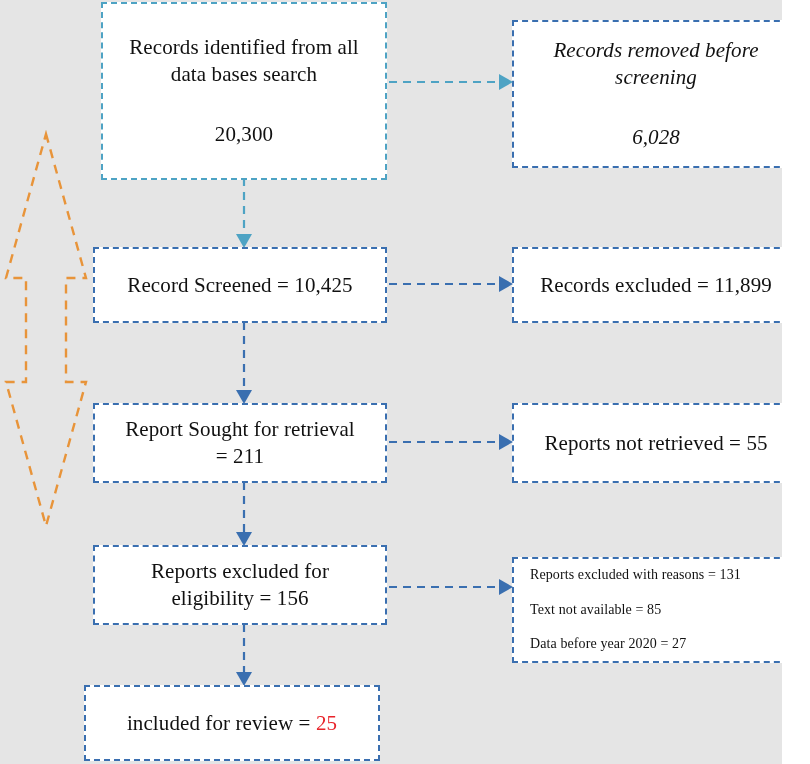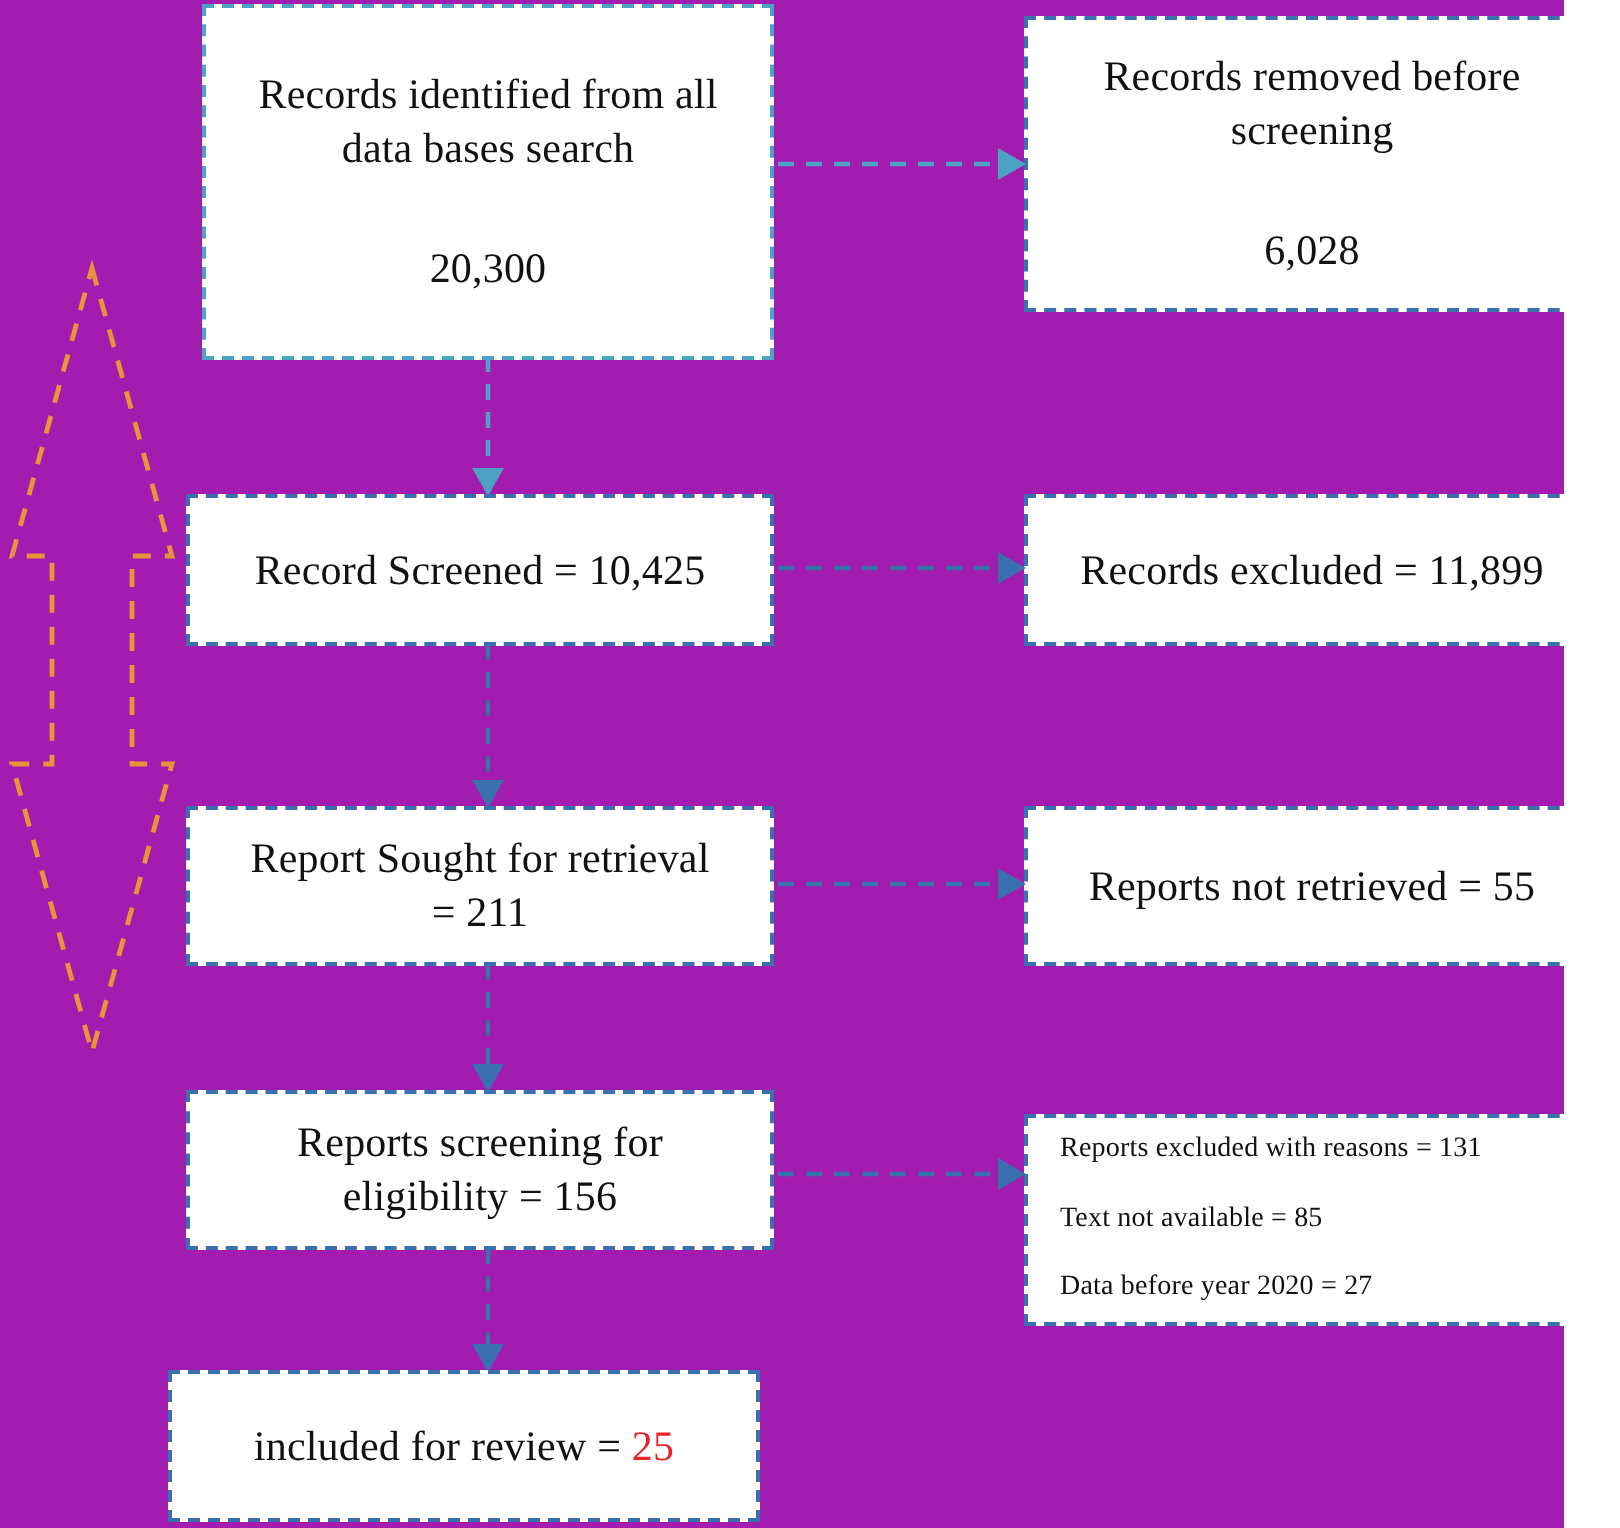--- a/index.html
+++ b/index.html
@@ -8,21 +8,21 @@
     background: #ffffff;
   }
   body {
     font-family: "Liberation Serif", "DejaVu Serif", serif;
     -webkit-font-smoothing: antialiased;
   }
   #canvas {
     position: relative;
     width: 782px;
     height: 764px;
-    background: #a21caf;
+    background: #e5e5e5;
     overflow: hidden;
   }
   .box {
     position: absolute;
     box-sizing: border-box;
     background: #ffffff;
     display: flex;
     flex-direction: column;
     justify-content: center;
     align-items: center;
@@ -88,21 +88,21 @@
     </svg>
   </div>
 
   <div class="box b-teal" style="left:101px; top:2px; width:286px; height:178px;">
     <span class="line">Records identified from all</span>
     <span class="line">data bases search</span>
     <span class="spacer-gap"></span>
     <span class="line">20,300</span>
   </div>
 
-  <div class="box b-blue" style="left:512px; top:8px; width:288px; height:148px;">
+  <div class="box b-blue" style="left:512px; top:20px; width:288px; height:148px;font-style:italic;">
     <span class="line">Records removed before</span>
     <span class="line">screening</span>
     <span class="spacer-gap"></span>
     <span class="line">6,028</span>
   </div>
 
   <div class="conn" style="left:387px; top:60px; width:130px; height:50px;">
     <svg width="130" height="50" viewBox="0 0 130 50">
       <path d="M2,22 L112,22" fill="none" stroke="#4ea3c4" stroke-width="2.2" stroke-dasharray="8,6"></path>
       <polygon points="112,14 126,22 112,30" fill="#4ea3c4"></polygon>
@@ -155,21 +155,21 @@
   </div>
 
   <div class="conn" style="left:228px; top:482px; width:32px; height:70px;">
     <svg width="32" height="70" viewBox="0 0 32 70">
       <path d="M16,0 L16,52" fill="none" stroke="#3a6fb0" stroke-width="2.2" stroke-dasharray="8,6"></path>
       <polygon points="8,50 24,50 16,64" fill="#3a6fb0"></polygon>
     </svg>
   </div>
 
   <div class="box b-blue" style="left:93px; top:545px; width:294px; height:80px;">
-    <span class="line">Reports screening for</span>
+    <span class="line">Reports excluded for</span>
     <span class="line">eligibility = 156</span>
   </div>
 
   <div class="box b-blue left-align" style="left:512px; top:557px; width:288px; height:106px;">
     <span class="line">Reports excluded with reasons = 131</span>
     <span class="line">Text not available = 85</span>
     <span class="line">Data before year 2020 = 27</span>
   </div>
 
   <div class="conn" style="left:387px; top:565px; width:130px; height:50px;">

